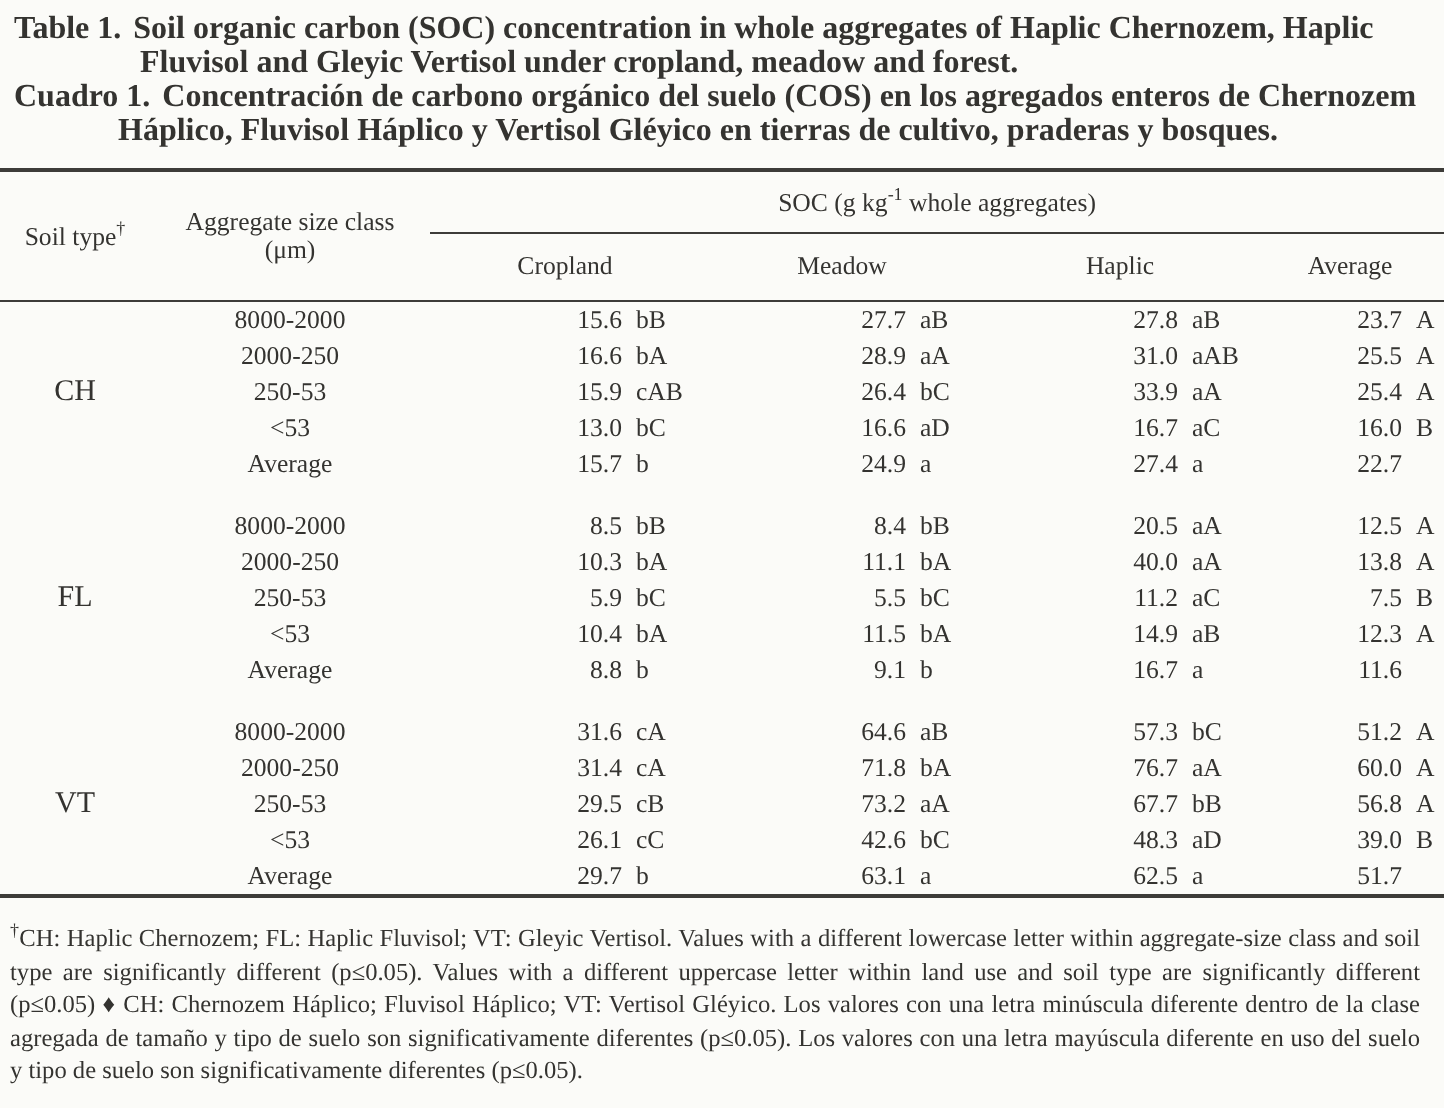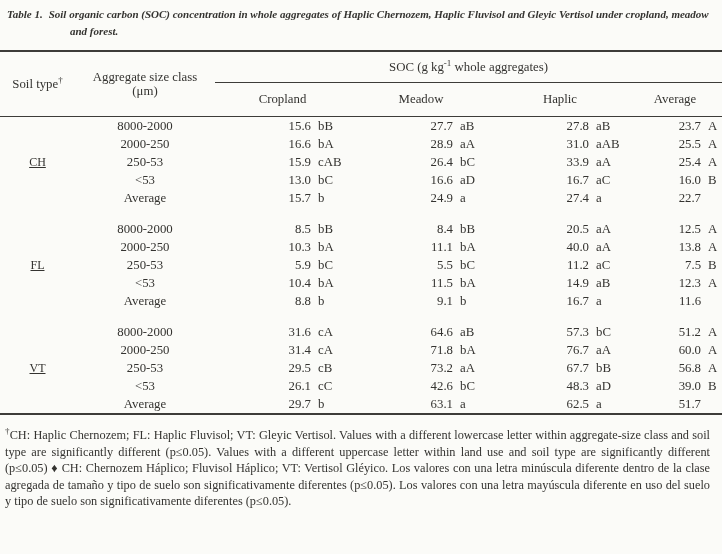--- a/index.html
+++ b/index.html
@@ -8,21 +8,21 @@
     background: #fbfbf8;
     color: #343330;
     font-family: "Liberation Serif", "DejaVu Serif", serif;
     overflow: hidden;
     box-sizing: border-box;
   }
   .page { padding-top: 6px; }
 
   
   .captions { margin: 0 8px 0 7px; }
-  .caption { font-weight: bold; font-size: 11px; line-height: 17px; margin: 0; font-style: italic; }
+  .caption { font-weight: bold; font-size: 16px; line-height: 17px; margin: 0; }
   .caption.en { padding-left: 63px; text-indent: -63px; }
   .caption.es { padding-left: 52px; text-indent: -52px; }
   .caption .cap-label { margin-right: 6px; }
 
   
   table {
     width: 722px;
     border-collapse: collapse;
     table-layout: fixed;
     margin-top: 10px;
@@ -49,21 +49,21 @@
   th .unit-line { display: block; line-height: 14px; }
   sup.small { font-size: 9px; }
 
   td {
     font-size: 12.8px;
     text-align: center;
     vertical-align: middle;
     height: 18px;
     padding: 0;
   }
-  td.soil { font-size: 12px; text-decoration: underline; }
+  td.soil { font-size: 15px; }
   tr.spacer td { height: 13px; border: none; }
 
   .numcell { display: flex; justify-content: flex-end; align-items: baseline; }
   .numcell .v { display: inline-block; width: 34px; text-align: right; }
   .numcell .s { display: inline-block; width: 32px; text-align: left; margin-left: 7px; }
   .numcell.avgcol .s { width: 14px; }
 
   
   .footnote {
     margin: 8px 12px 0 5px;
@@ -73,20 +73,21 @@
   }
   .footnote sup { font-size: 9px; }
 </style>
 </head>
 <body>
 
 <div class="page">
 
   <div class="captions">
     <p class="caption en"><span class="cap-label">Table 1.</span><span>Soil organic carbon (SOC) concentration in whole aggregates of Haplic Chernozem, Haplic Fluvisol and Gleyic Vertisol under cropland, meadow and forest.</span></p>
+    <p class="caption es"><span class="cap-label">Cuadro 1.</span><span>Concentración de carbono orgánico del suelo (COS) en los agregados enteros de Chernozem Háplico, Fluvisol Háplico y Vertisol Gléyico en tierras de cultivo, praderas y bosques.</span></p>
   </div>
 
   <table>
     <colgroup>
       <col class="c-soil">
         <col class="c-size">
         <col class="c-crop">
         <col class="c-mead">
         <col class="c-for">
         <col class="c-avg">

